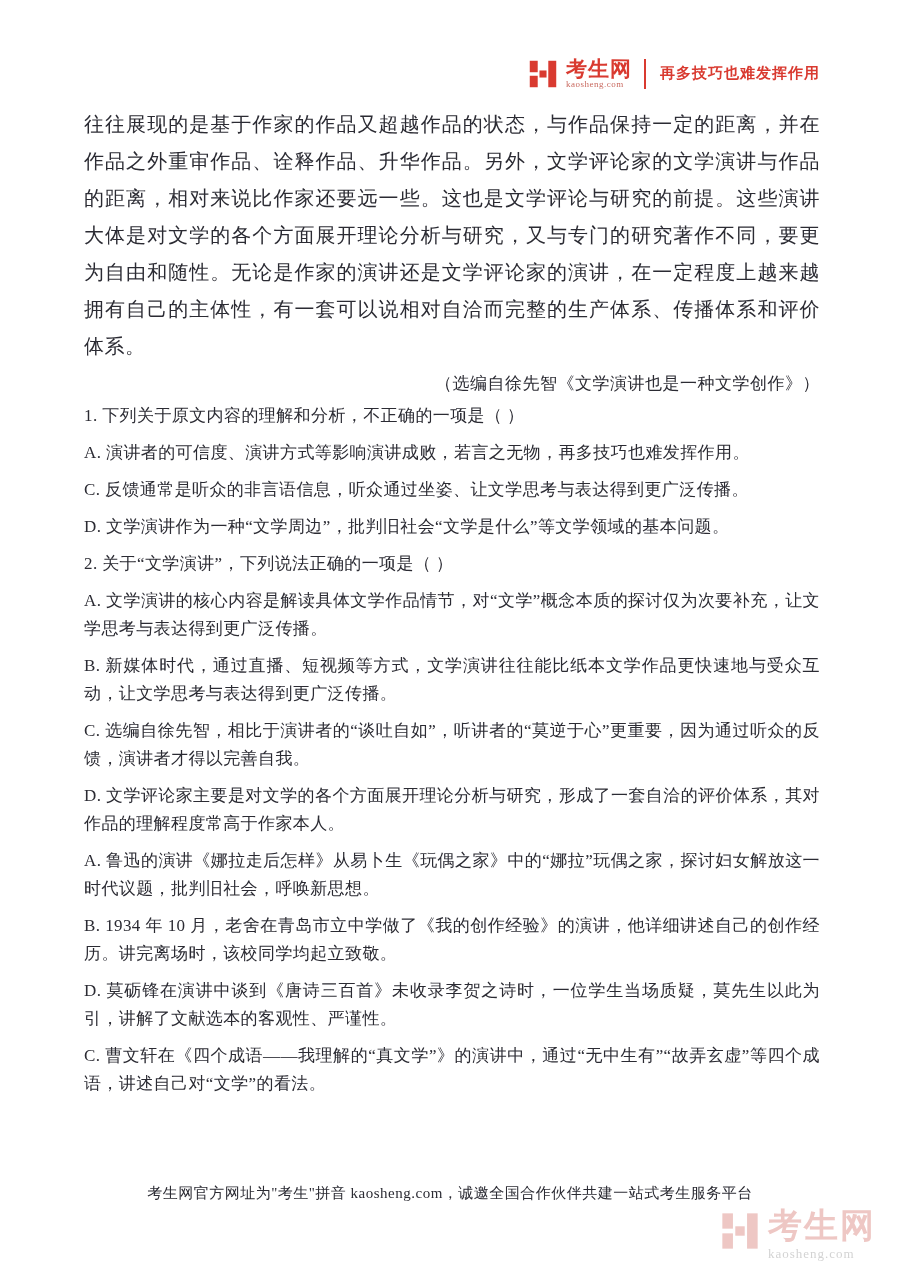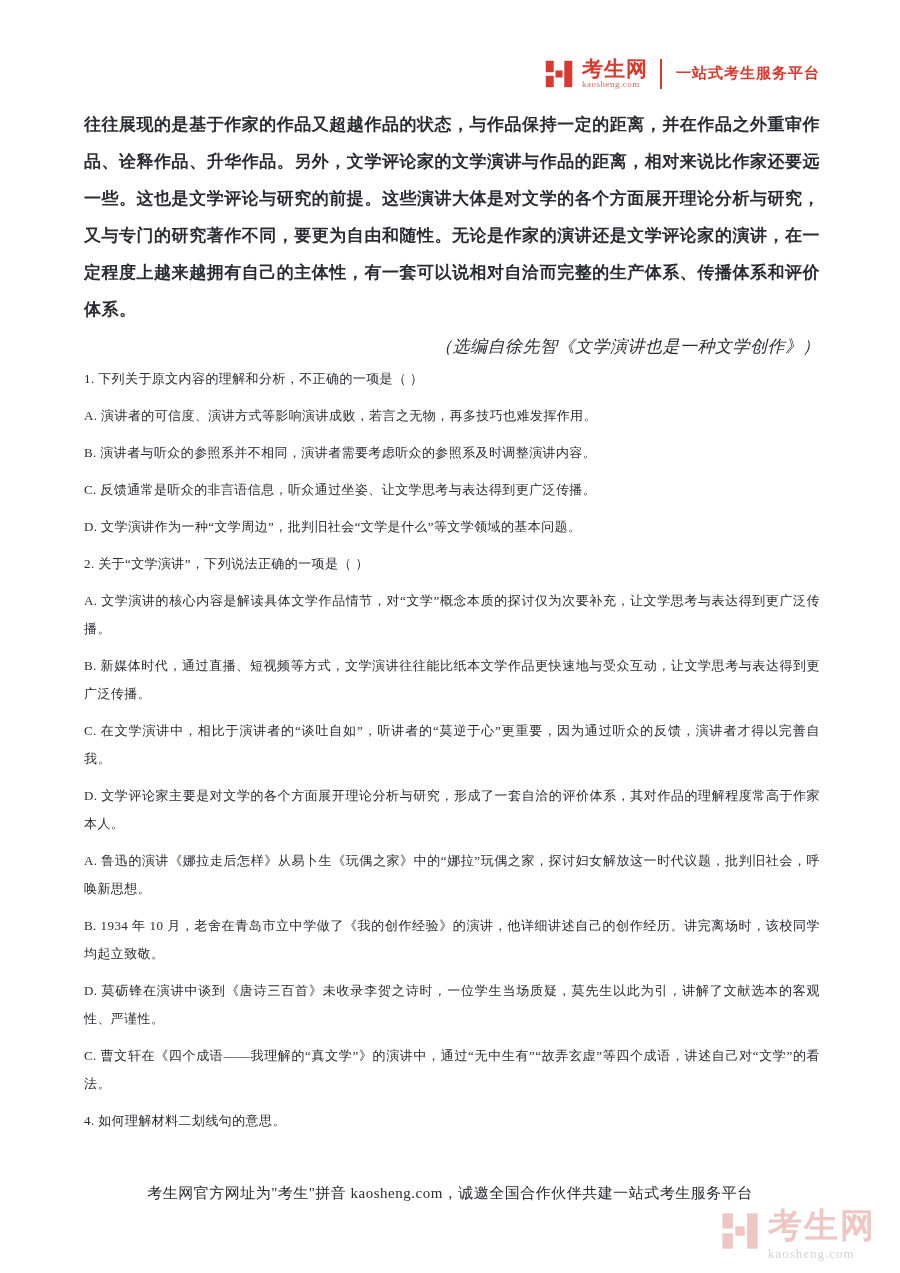--- a/index.html
+++ b/index.html
@@ -32,35 +32,33 @@
   .brand-tagline { font-size: 15px; font-weight: bold; letter-spacing: 1px; }
 
   
   main {
     position: absolute;
     top: 106px;
     left: 84px;
     right: 80px;
   }
   .para {
-    font-size: 17px;
+    font-size: 20px;
     line-height: 37px;
     text-align: justify;
     letter-spacing: 0.5px;
-    font-weight: bold;
   }
   .attribution {
     font-size: 17px;
     line-height: 37px;
     text-align: right;
     letter-spacing: 0.5px;
-    font-style: italic;
   }
   .stem, .option {
-    font-size: 13px;
+    font-size: 17px;
     line-height: 28px;
     margin-bottom: 9px;
     text-align: justify;
     letter-spacing: 0.4px;
   }
   .question { margin: 0; }
   .option:empty, .stem:empty { display: none; }
 
   
   .footer {
@@ -99,55 +97,51 @@
       <rect x="2" y="19" width="9" height="13"></rect>
       <rect x="13" y="13" width="8" height="8"></rect>
       <rect x="23" y="2" width="9" height="30"></rect>
     </svg>
   </span>
   <span class="brand-col">
     <span class="brand-name">考生网</span>
     <span class="brand-domain">kaosheng.com</span>
   </span>
   <span class="brand-divider"></span>
-  <span class="brand-tagline">一站式考生服务平台</span>
+  <span class="brand-tagline">再多技巧也难发挥作用</span>
 </div>
 
 <main>
 
   <p class="para">往往展现的是基于作家的作品又超越作品的状态，与作品保持一定的距离，并在作品之外重审作品、诠释作品、升华作品。另外，文学评论家的文学演讲与作品的距离，相对来说比作家还要远一些。这也是文学评论与研究的前提。这些演讲大体是对文学的各个方面展开理论分析与研究，又与专门的研究著作不同，要更为自由和随性。无论是作家的演讲还是文学评论家的演讲，在一定程度上越来越拥有自己的主体性，有一套可以说相对自洽而完整的生产体系、传播体系和评价体系。</p>
 
   <p class="attribution">（选编自徐先智《文学演讲也是一种文学创作》）</p>
 
   <section class="question">
     <p class="stem">1. 下列关于原文内容的理解和分析，不正确的一项是（    ）</p>
     <p class="option">A. 演讲者的可信度、演讲方式等影响演讲成败，若言之无物，再多技巧也难发挥作用。</p>
-    <p class="option">B. 演讲者与听众的参照系并不相同，演讲者需要考虑听众的参照系及时调整演讲内容。</p>
     <p class="option">C. 反馈通常是听众的非言语信息，听众通过坐姿、让文学思考与表达得到更广泛传播。</p>
     <p class="option">D. 文学演讲作为一种“文学周边”，批判旧社会“文学是什么”等文学领域的基本问题。</p>
   </section>
 
   <section class="question">
     <p class="stem">2. 关于“文学演讲”，下列说法正确的一项是（    ）</p>
     <p class="option">A. 文学演讲的核心内容是解读具体文学作品情节，对“文学”概念本质的探讨仅为次要补充，让文学思考与表达得到更广泛传播。</p>
     <p class="option">B. 新媒体时代，通过直播、短视频等方式，文学演讲往往能比纸本文学作品更快速地与受众互动，让文学思考与表达得到更广泛传播。</p>
-    <p class="option">C. 在文学演讲中，相比于演讲者的“谈吐自如”，听讲者的“莫逆于心”更重要，因为通过听众的反馈，演讲者才得以完善自我。</p>
+    <p class="option">C. 选编自徐先智，相比于演讲者的“谈吐自如”，听讲者的“莫逆于心”更重要，因为通过听众的反馈，演讲者才得以完善自我。</p>
     <p class="option">D. 文学评论家主要是对文学的各个方面展开理论分析与研究，形成了一套自洽的评价体系，其对作品的理解程度常高于作家本人。</p>
   </section>
 
   <section class="question">
     <p class="option">A. 鲁迅的演讲《娜拉走后怎样》从易卜生《玩偶之家》中的“娜拉”玩偶之家，探讨妇女解放这一时代议题，批判旧社会，呼唤新思想。</p>
     <p class="option">B. 1934 年 10 月，老舍在青岛市立中学做了《我的创作经验》的演讲，他详细讲述自己的创作经历。讲完离场时，该校同学均起立致敬。</p>
     <p class="option">D. 莫砺锋在演讲中谈到《唐诗三百首》未收录李贺之诗时，一位学生当场质疑，莫先生以此为引，讲解了文献选本的客观性、严谨性。</p>
     <p class="option">C. 曹文轩在《四个成语——我理解的“真文学”》的演讲中，通过“无中生有”“故弄玄虚”等四个成语，讲述自己对“文学”的看法。</p>
   </section>
 
-  <section class="question">
-    <p class="stem">4. 如何理解材料二划线句的意思。</p>
-  </section>
 
 </main>
 
 <div class="footer">考生网官方网址为"考生"拼音 kaosheng.com，诚邀全国合作伙伴共建一站式考生服务平台</div>
 
 <div class="watermark">
   <span>
     <svg viewBox="0 0 34 34" width="40" height="40" fill="#eec7c4" aria-hidden="true">
       <rect x="2" y="2" width="9" height="13"></rect>
       <rect x="2" y="19" width="9" height="13"></rect>

